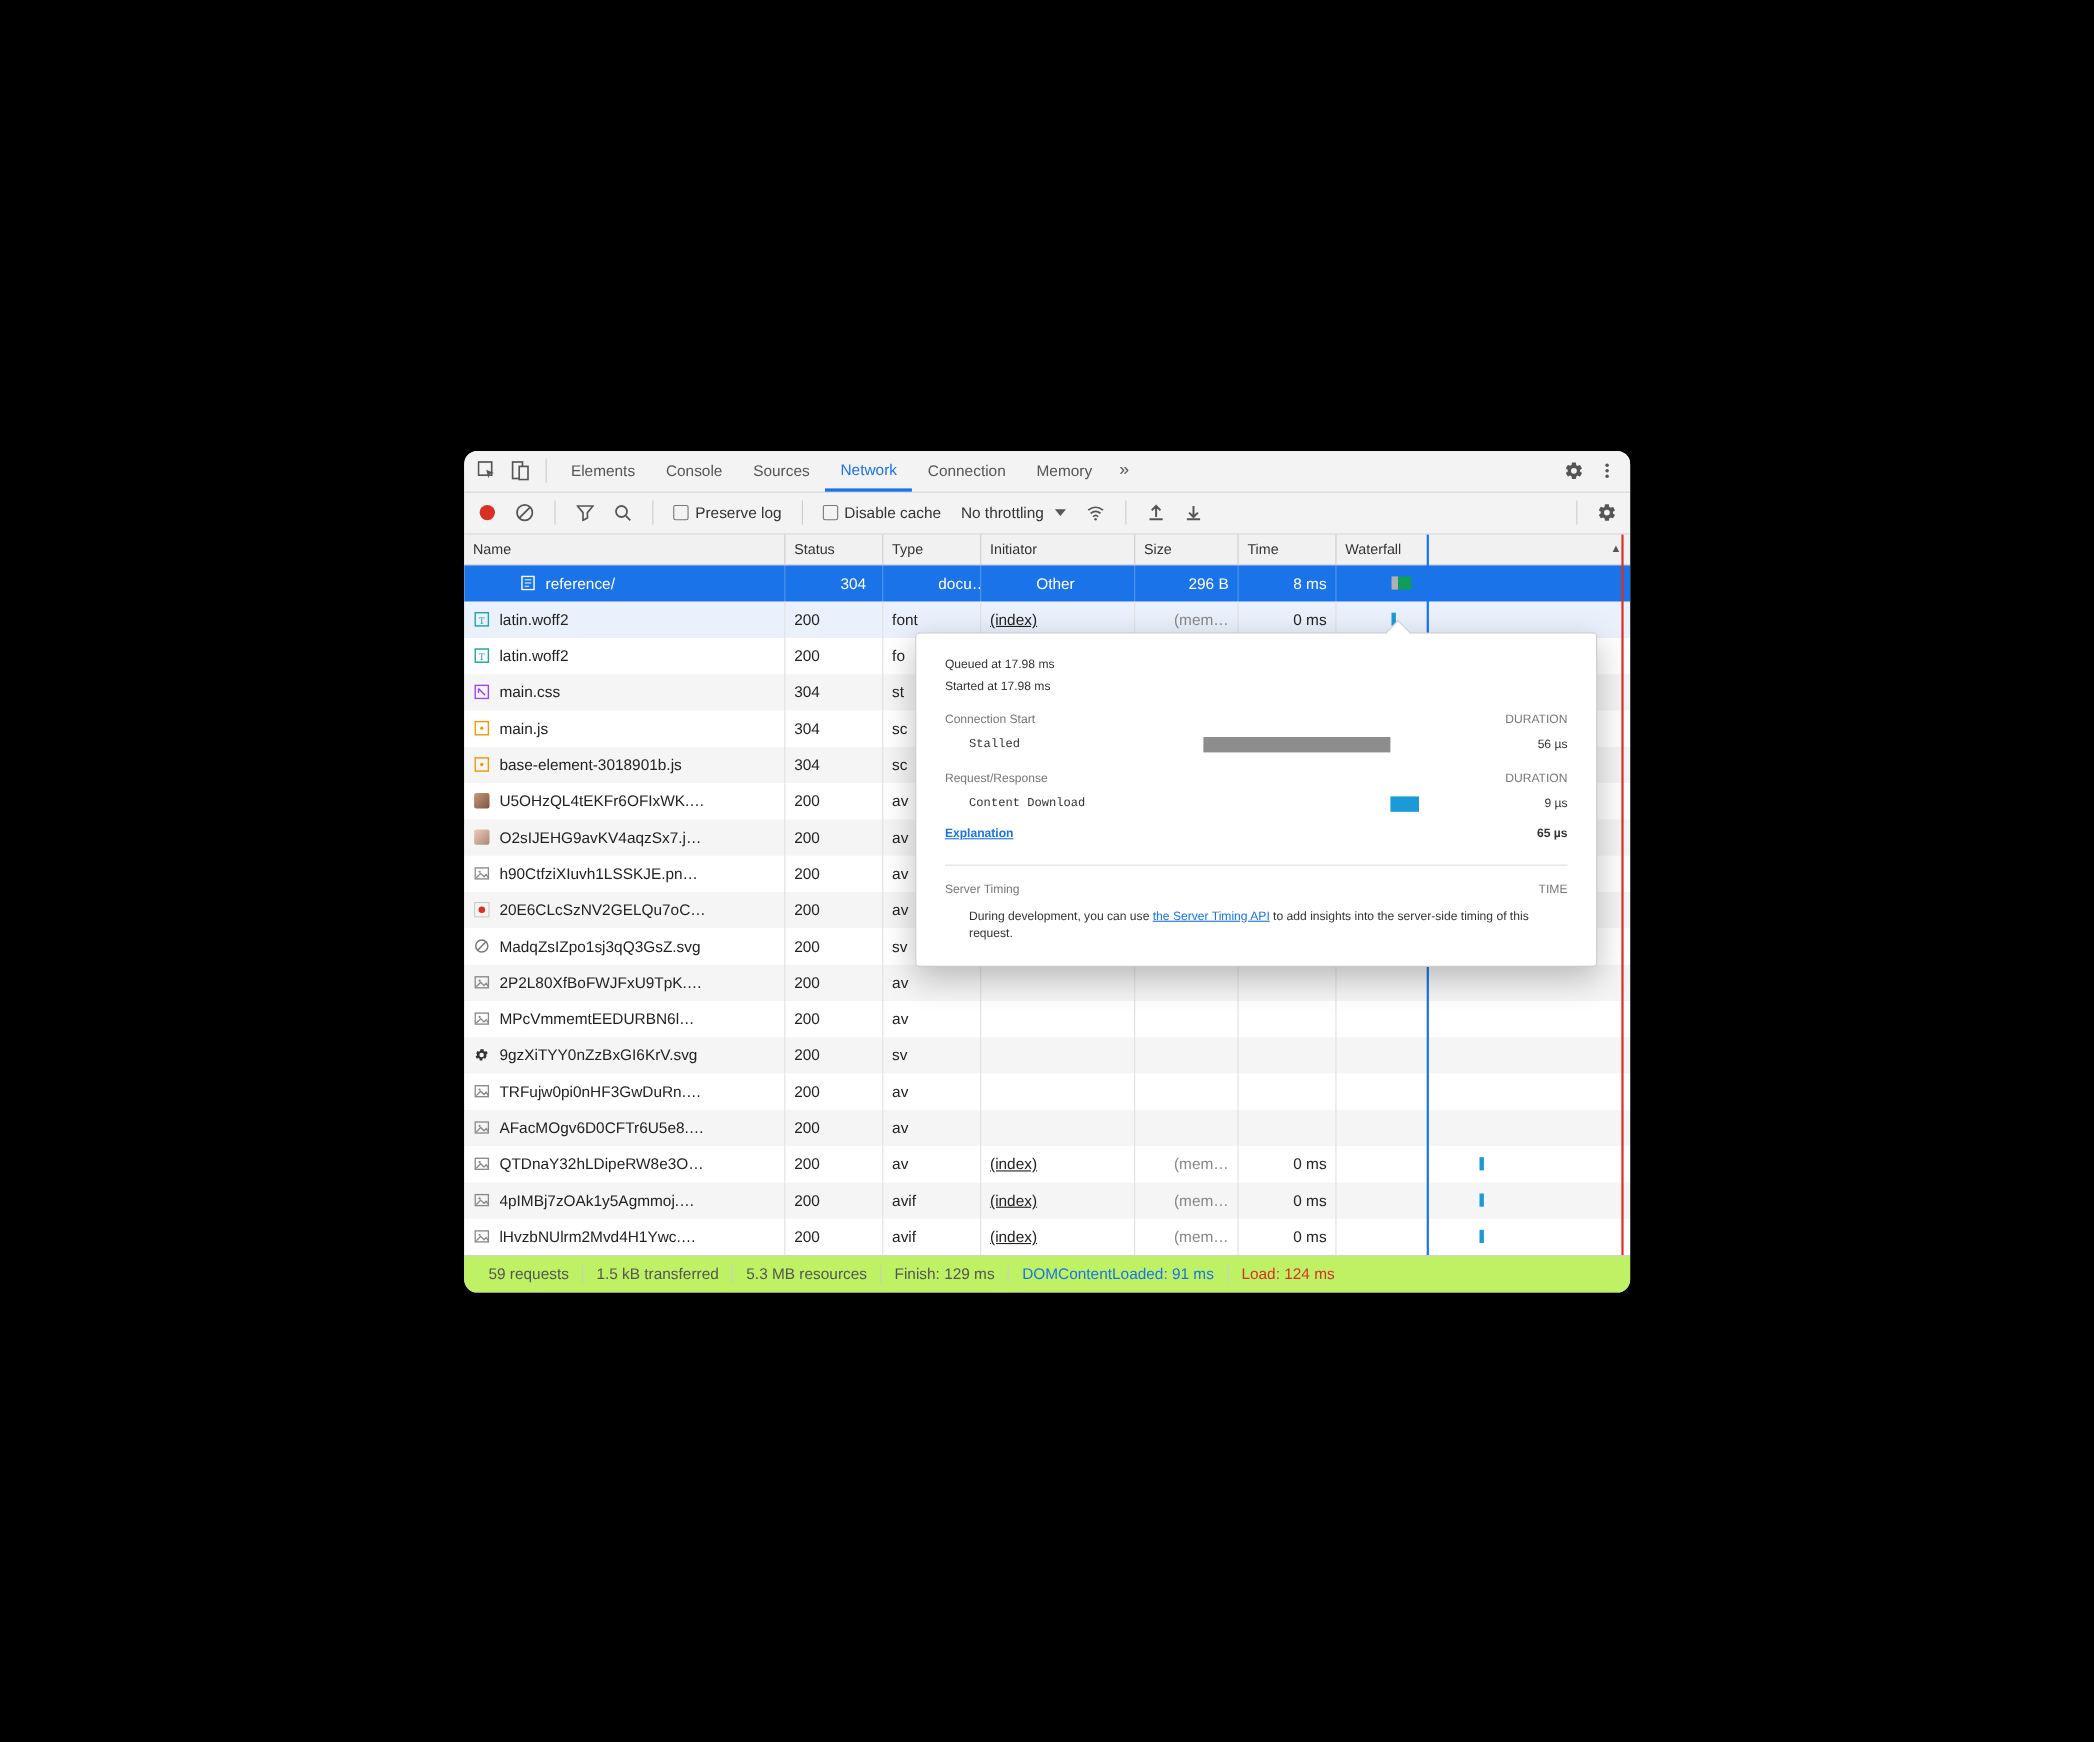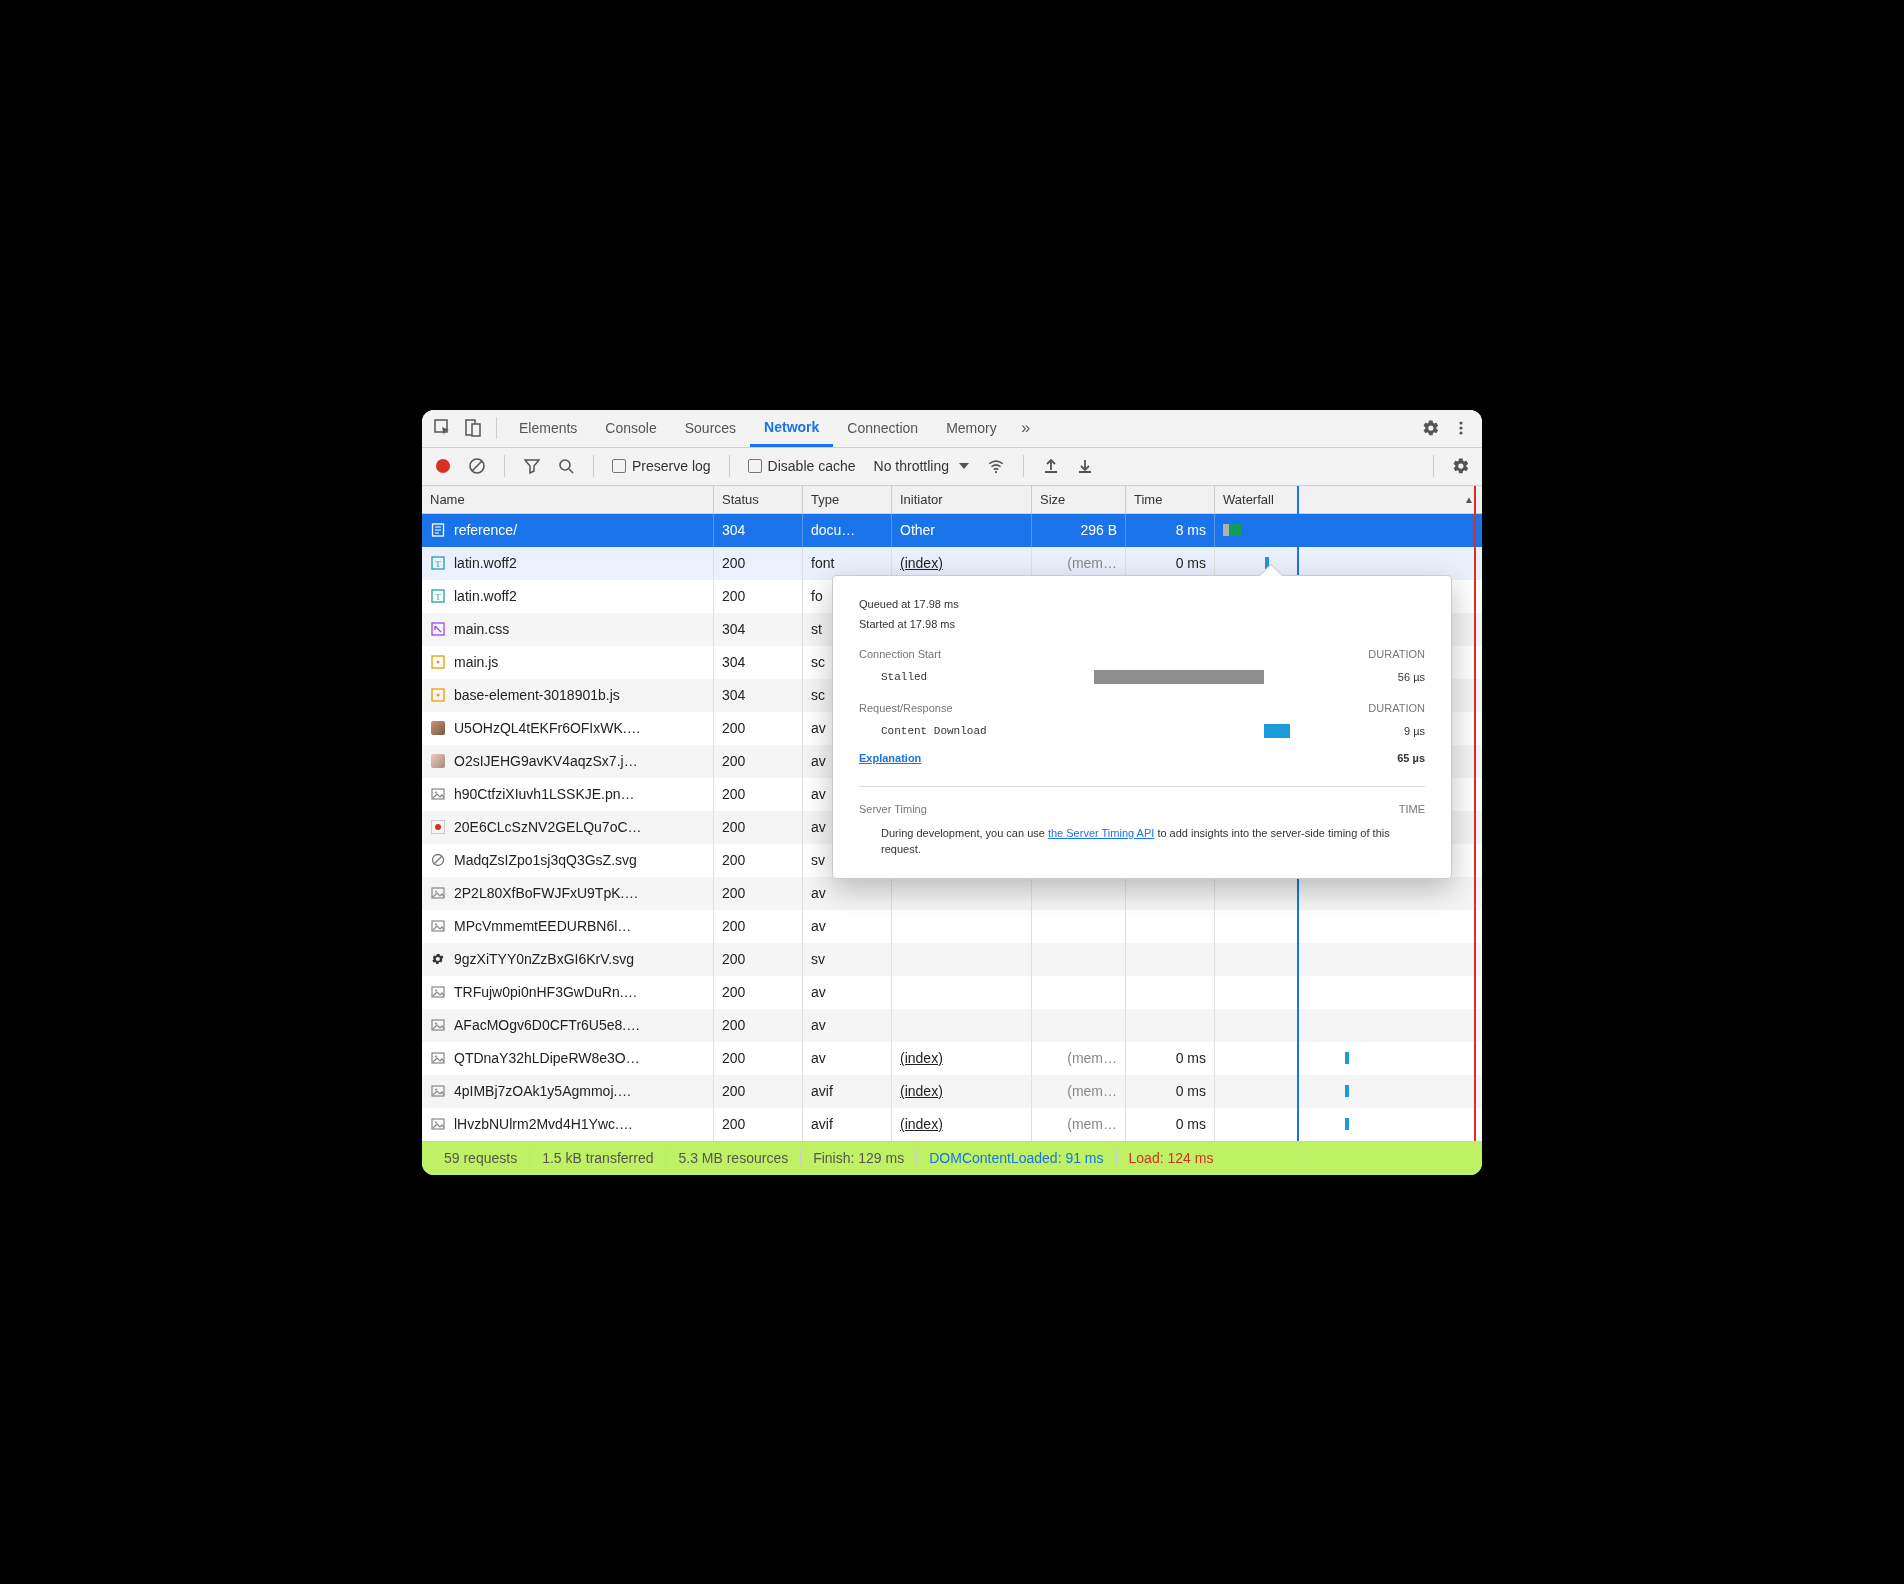--- a/index.html
+++ b/index.html
@@ -58,21 +58,21 @@
   .tabs .sep, .toolbar .sep {
     width: 1px; height: 22px; background: #ccc; margin: 0 8px;
   }
   .tab {
     padding: 0 14px;
     height: 100%;
     display: inline-flex; align-items: center;
     color: #555; font-size: 14px;
     cursor: pointer;
   }
-  .tab.active { color: #1a73e8; border-bottom: 3px solid #1a73e8; font-weight: 700; }
+  .tab.active { color: #1a73e8; border-bottom: 3px solid #1a73e8; font-weight: 400; }
   .tabs .spacer { flex: 1; }
 
   
   .toolbar {
     display: flex; align-items: center;
     height: 38px;
     border-bottom: 1px solid #d0d0d0;
     padding: 0 6px;
     background: #f3f3f3;
     gap: 4px;
@@ -119,21 +119,21 @@
   .gridbody .row:nth-child(even) { background: #f5f5f5; }
   .gridbody .row.selected { background: #1a73e8; color: #fff; }
   .gridbody .row.hover { background: #eaf1fd; }
   .gridbody .cell {
     padding: 0 8px;
     border-right: 1px solid #e0e0e0;
     display: flex; align-items: center;
     font-size: 14px;
     overflow: hidden; white-space: nowrap; text-overflow: ellipsis;
   }
-  .gridbody .row.selected .cell { border-right-color: rgba(255,255,255,.25); }
+  .gridbody .row.selected .cell { border-right-color: rgba(255,255,255,.25); margin-left: 42px; }
   .gridbody .cell:last-child { border-right: none; }
   .cell.num { justify-content: flex-end; color: inherit; }
   .cell.muted { color: #888; }
   .initiator-link { text-decoration: underline; cursor: pointer; }
   .nameicon {
     width: 16px; height: 16px; flex-shrink: 0; margin-right: 8px;
     display: inline-flex; align-items: center; justify-content: center;
     font-size: 10px;
   }
   .wf {

